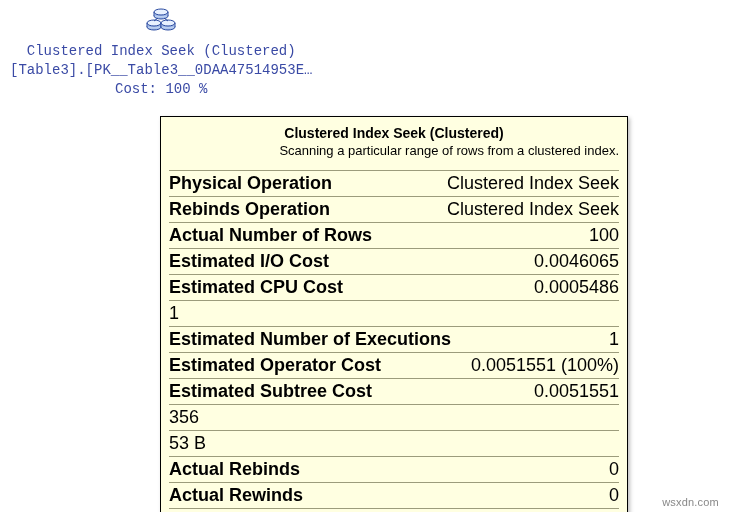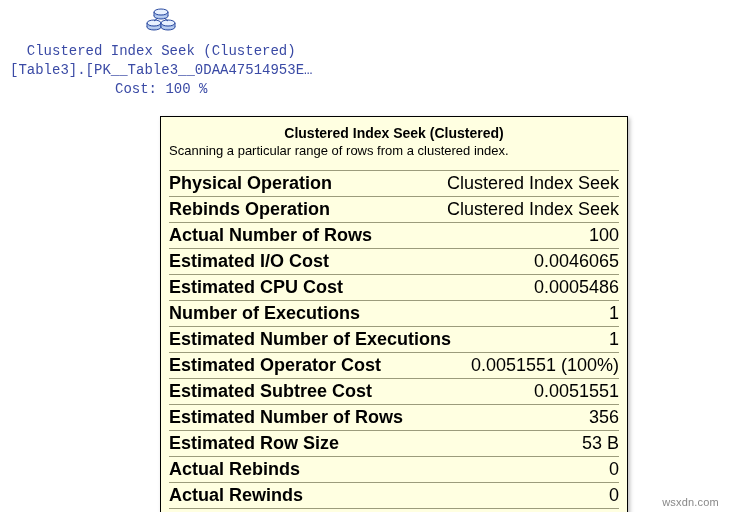--- a/index.html
+++ b/index.html
@@ -39,21 +39,21 @@
     box-shadow: 2px 2px 4px rgba(0,0,0,0.25);
     padding: 6px 8px 4px 8px;
   }
   .tooltip-title {
     text-align: center;
     font-weight: bold;
     font-size: 14px;
     margin: 2px 0 2px 0;
   }
   .tooltip-desc {
-    text-align: left;
+    text-align: right;
     font-size: 13px;
     margin: 0 0 12px 0;
   }
   .tooltip-row {
     display: flex;
     justify-content: space-between;
     border-bottom: 1px solid #9c9c7c;
     padding: 2px 0;
     font-size: 18px;
   }
@@ -139,41 +139,38 @@
       </div>
       <div class="tooltip-row">
         <span class="label">Estimated I/O Cost</span>
         <span class="value">0.0046065</span>
       </div>
       <div class="tooltip-row">
         <span class="label">Estimated CPU Cost</span>
         <span class="value">0.0005486</span>
       </div>
       <div class="tooltip-row">
-        <span class="label">Number of Executions</span>
         <span class="value">1</span>
       </div>
       <div class="tooltip-row">
         <span class="label">Estimated Number of Executions</span>
         <span class="value">1</span>
       </div>
       <div class="tooltip-row">
         <span class="label">Estimated Operator Cost</span>
         <span class="value">0.0051551 (100%)</span>
       </div>
       <div class="tooltip-row">
         <span class="label">Estimated Subtree Cost</span>
         <span class="value">0.0051551</span>
       </div>
       <div class="tooltip-row">
-        <span class="label">Estimated Number of Rows</span>
         <span class="value">356</span>
       </div>
       <div class="tooltip-row">
-        <span class="label">Estimated Row Size</span>
         <span class="value">53 B</span>
       </div>
       <div class="tooltip-row">
         <span class="label">Actual Rebinds</span>
         <span class="value">0</span>
       </div>
       <div class="tooltip-row">
         <span class="label">Actual Rewinds</span>
         <span class="value">0</span>
       </div>

